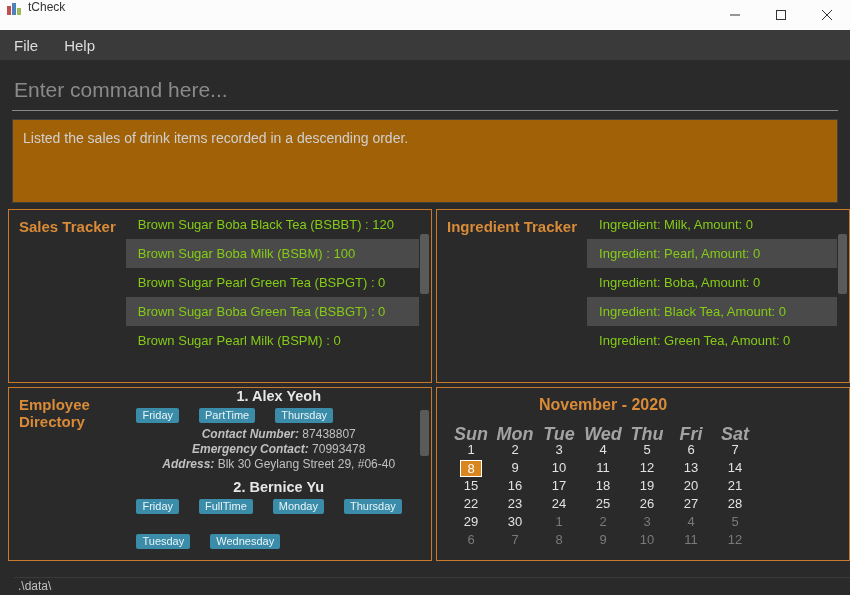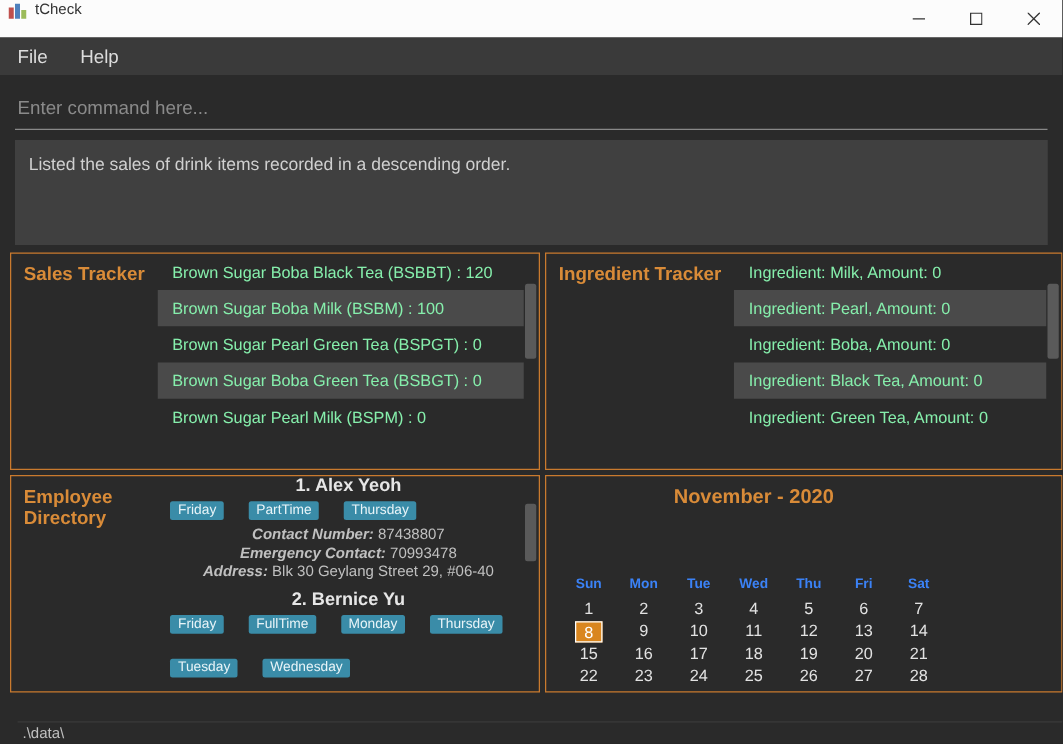--- a/index.html
+++ b/index.html
@@ -7,41 +7,41 @@
   .titlebar { height: 30px; background: #fcfcfc; display: flex; align-items: flex-start; padding: 0 0 0 6px; font-size: 12px; color: #333; }
   .titlebar .icon { width: 16px; height: 16px; margin-right: 6px; display: flex; align-items: center; justify-content: center; }
   .titlebar .title { flex: 1; }
   .winbtns { display: flex; height: 100%; }
   .winbtn { width: 46px; height: 100%; display: flex; align-items: center; justify-content: center; color: #555; font-size: 14px; }
   .winbtn svg { width: 10px; height: 10px; }
   .menubar { height: 30px; background: #3a3a3a; display: flex; align-items: center; padding: 12px 8px; color: #ddd; font-size: 15px; gap: 14px; }
   .menubar .menuitem { padding: 2px 6px; cursor: default; }
   .content { background: #2a2a2a; padding: 4px 6px 0 6px; }
   .cmdline { margin: 8px 6px 4px 6px; }
-  .cmdline input { width: 100%; background: transparent; border: none; border-bottom: 1px solid #888; color: #f97316; font-size: 15px; padding: 6px 2px 8px 2px; outline: none; font-family: inherit; }
+  .cmdline input { width: 100%; background: transparent; border: none; border-bottom: 1px solid #888; color: #f97316; font-size: 21px; padding: 6px 2px 8px 2px; outline: none; font-family: inherit; }
   .cmdline input::placeholder { color: #8a8a8a; }
-  .output { margin: 8px 6px 6px 6px; background: #404040; border: 1px solid #404040; padding: 10px 10px; height: 84px; color: #d0d0d0; font-size: 14px; }
+  .output { margin: 8px 6px 6px 6px; background: #a16207; border: 1px solid #404040; padding: 10px 10px; height: 84px; color: #d0d0d0; font-size: 14px; }
   .grid { display: grid; grid-template-columns: 424px 414px; grid-template-rows: 174px 174px; gap: 4px; padding: 0 2px; }
   .panel { border: 1px solid #c97a2e; background: #2a2a2a; display: flex; flex-direction: row; overflow: hidden; position: relative; }
   .panel-title { color: #d98b38; font-weight: 600; font-size: 15px; padding: 8px 10px 6px 10px; }
   .list { overflow: hidden; flex: 1; padding-right: 12px; position: relative; }
-  .row { font-size: 13px; color: #86efac; padding: 7px 12px; }
+  .row { font-size: 13px; color: #84cc16; padding: 7px 12px; }
   .row.alt { background: #4a4a4a; }
   .scrollbar { position: absolute; right: 2px; top: 24px; width: 9px; height: 60px; background: #5a5a5a; border-radius: 2px; }
   .emp-list { overflow: hidden; padding: 0 10px 0 14px; position: relative; }
   .emp-entry { margin-bottom: 8px; text-align: center; }
   .emp-name { font-size: 14.5px; font-weight: 600; color: #e6e6e6; margin-bottom: 4px; }
   .tags { display: flex; gap: 20px; flex-wrap: wrap; margin-bottom: 4px; }
   .tag { background: #3a8ca8; color: #e8f4f8; font-size: 11px; padding: 1px 6px 2px 6px; border-radius: 2px; }
   .emp-field { font-size: 12px; color: #c0c0c0; margin-bottom: 1px; }
   .emp-field .lbl { font-style: italic; font-weight: 600; }
-  .calendar { padding: 8px 12px 0 12px; display: flex; flex-direction: column; align-items: center; gap: 44px; }
+  .calendar { padding: 8px 12px 0 12px; display: flex; flex-direction: column; align-items: center; }
   .cal-title { color: #d98b38; font-weight: 600; font-size: 16px; text-align: center; margin-bottom: 10px; }
   .cal-grid { display: grid; grid-template-columns: repeat(7, 44px); grid-auto-rows: 17px; column-gap: 0; row-gap: 1px; text-align: center; font-size: 13px; }
-  .cal-head { color: #3b82f6; font-weight: 600; font-size: 11px; }
+  .cal-head { color: #a3a3a3; font-style: italic; font-weight: 600; font-size: 18px; }
   .cal-day { color: #e2e2e2; font-weight: 500; }
   .cal-day.other { color: #7a7a7a; }
   .cal-day.selected { background: #d9861f; color: #fff; border: 1px solid #fff; display: inline-block; width: 22px; margin: 0 auto; line-height: 15px; }
   .statusbar { position: absolute; bottom: 0; left: 14px; right: 0; height: 18px; background: #2a2a2a; color: #c0c0c0; font-size: 12px; padding: 1px 6px 0 4px; border-top: 1px solid #3a3a3a; }
   .app { position: relative; width: 850px; height: 595px; }
 </style>
 </head>
 <body>
 <div class="app">
 

